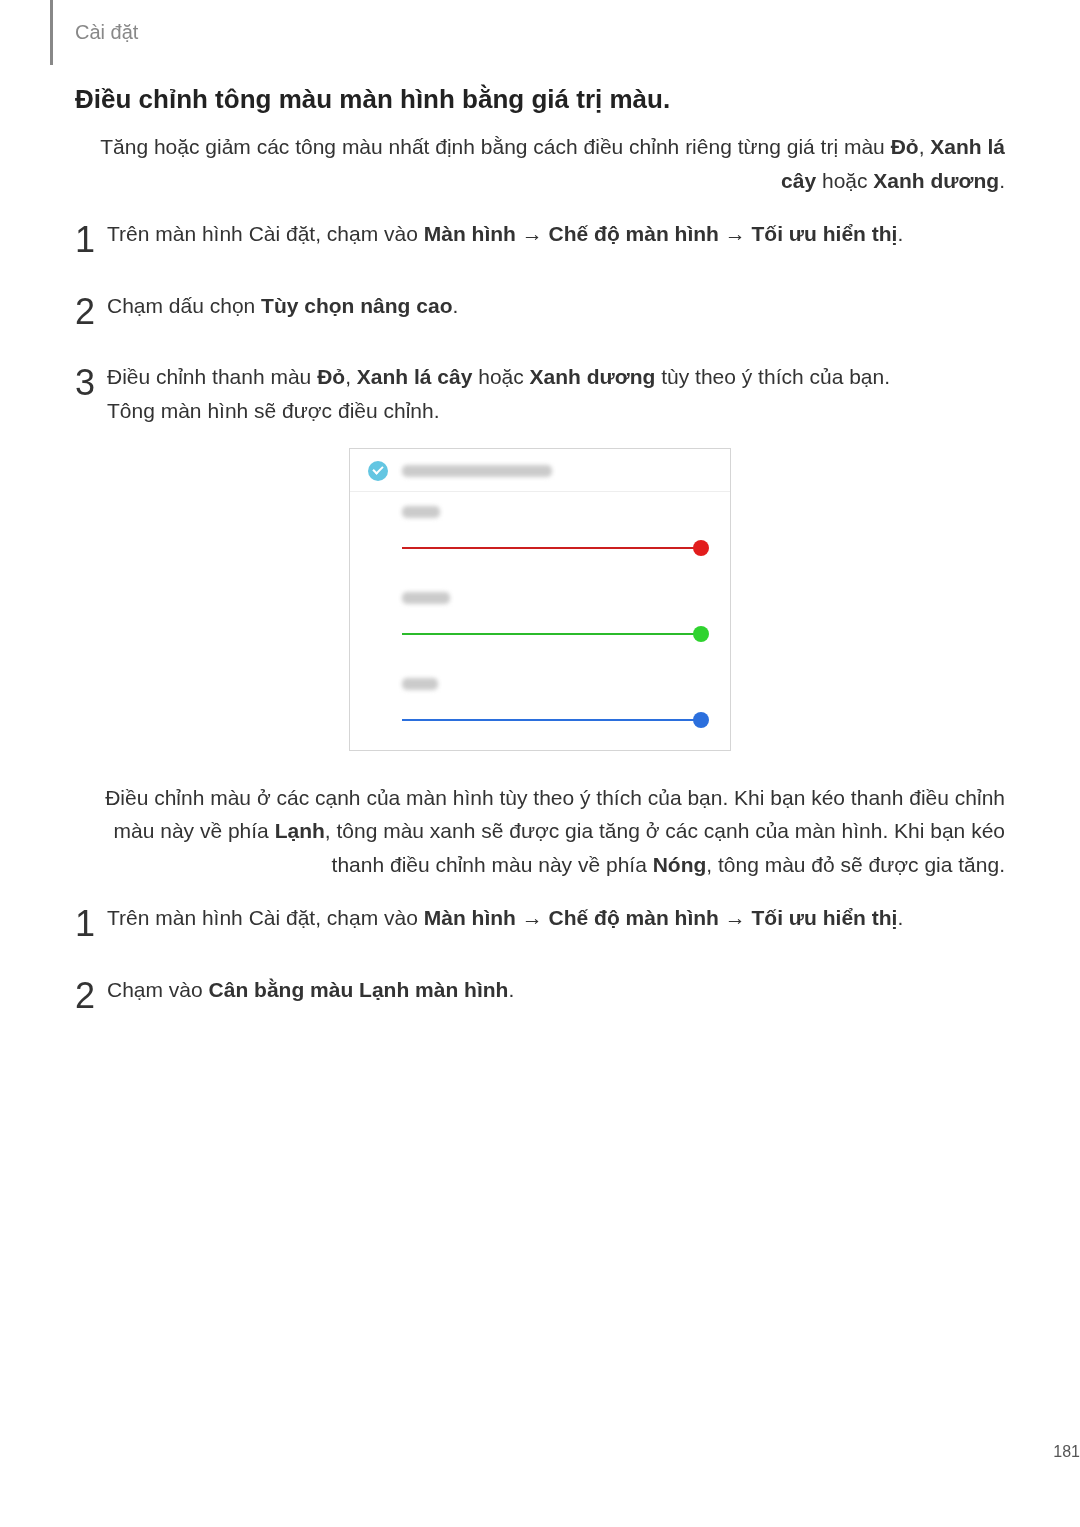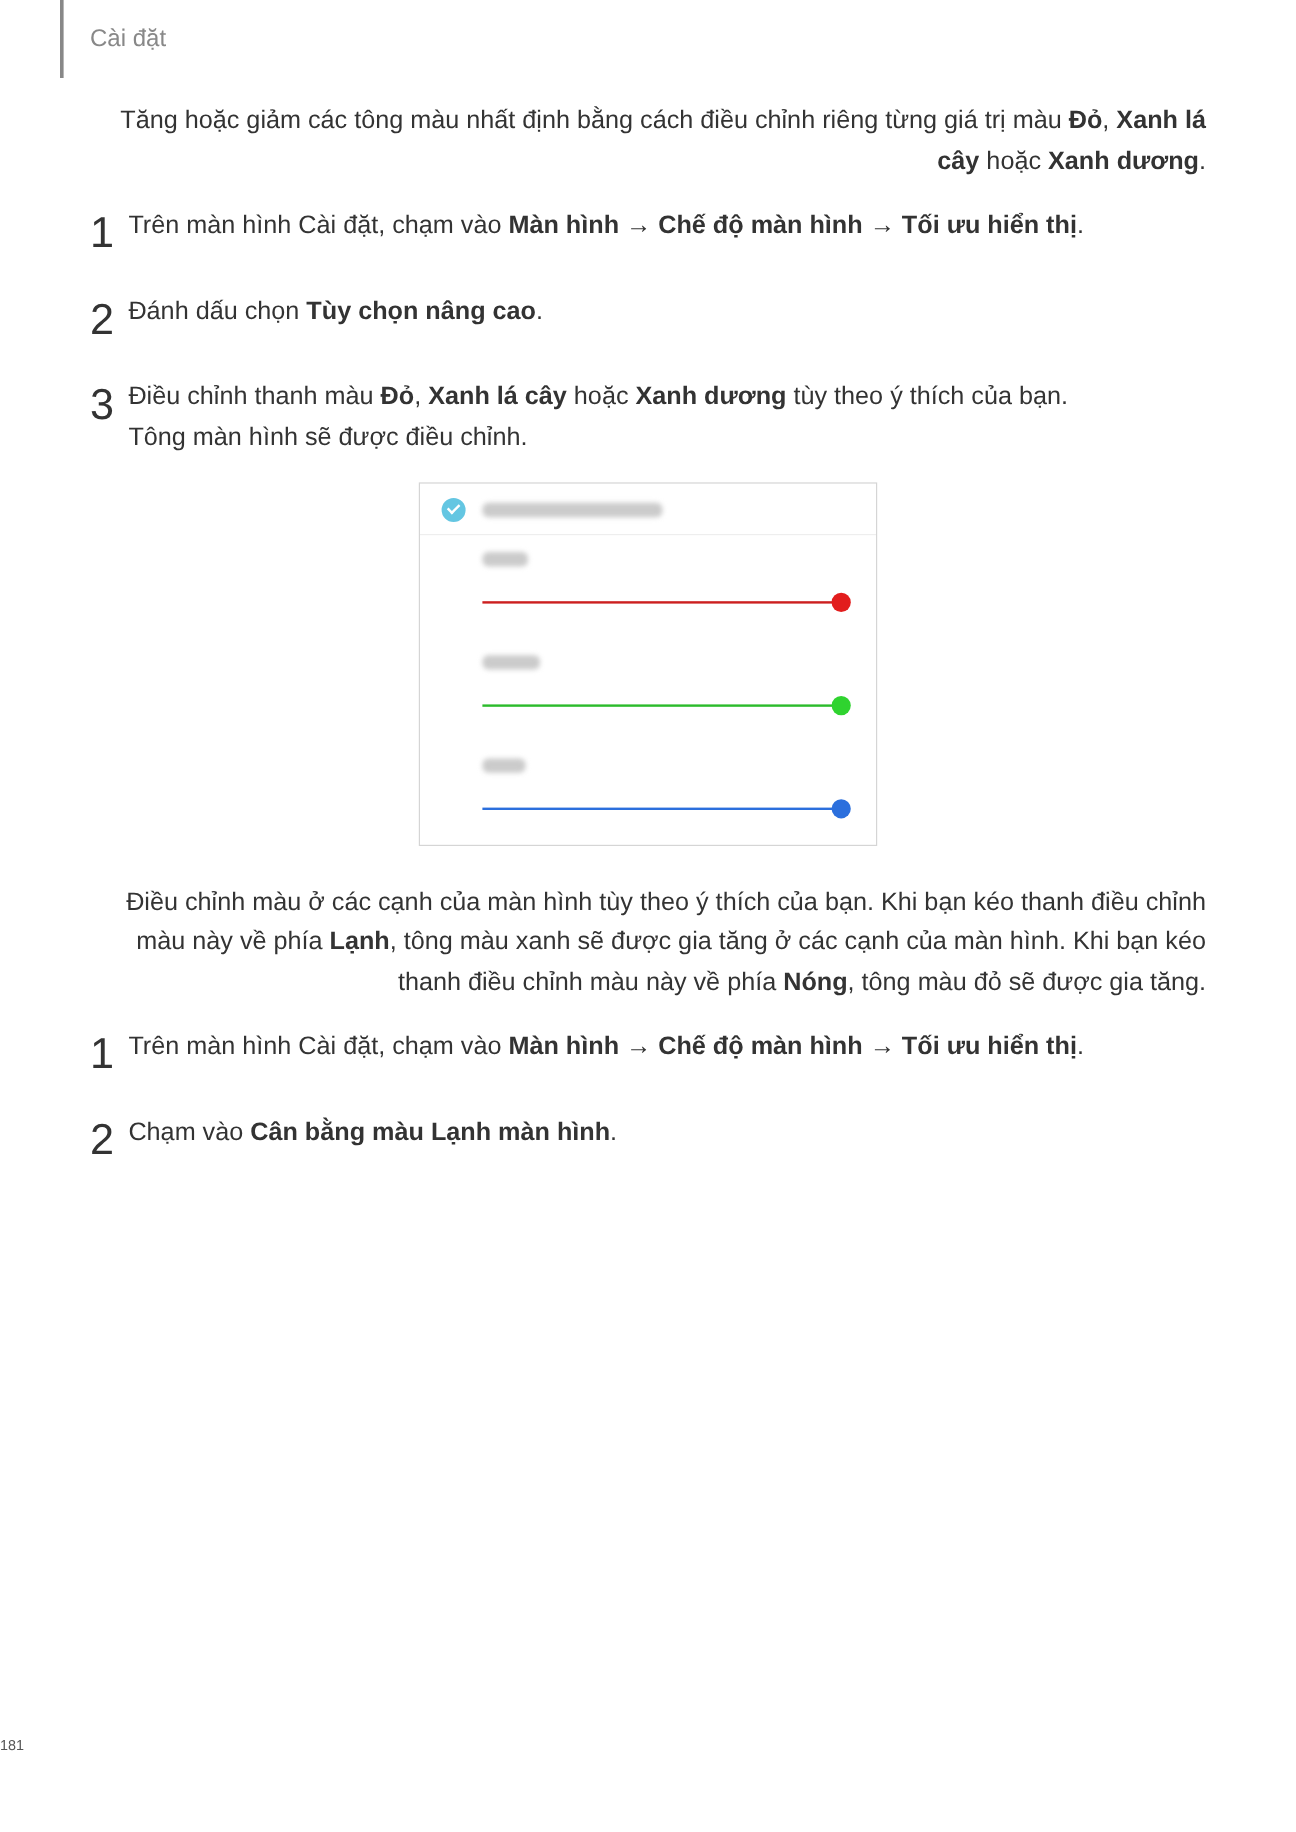--- a/index.html
+++ b/index.html
@@ -134,49 +134,50 @@
   .red-dot { background: #e21d1d; }
   .green-line { background: #2bbb2b; }
   .green-dot { background: #2fd32f; }
   .blue-line { background: #2b6fdd; }
   .blue-dot { background: #2b6fdd; }
   .page-number {
     position: absolute;
     bottom: 40px;
     left: 0;
     right: 0;
-    text-align: left;
-    font-size: 12px;
+    text-align: right;
+    font-size: 16px;
     color: #555;
   }
 </style>
 </head>
 <body>
 
 <div class="page">
   <div class="header-bar"></div>
 
   <div class="breadcrumb">Cài đặt</div>
 
+  <h2 class="sub-heading">Điều chỉnh tông màu màn hình bằng giá trị màu.</h2>
 
   <p class="body-text">
     <span>Tăng hoặc giảm các tông màu nhất định bằng cách điều chỉnh riêng từng giá trị màu </span><b>Đỏ</b><span>, </span><b>Xanh lá cây</b><span> hoặc </span><b>Xanh dương</b><span>.</span>
   </p>
 
   <ol class="steps">
     <li>
       <span class="step-num">1</span>
       <span class="step-text">
         <span>Trên màn hình Cài đặt, chạm vào </span><b>Màn hình</b><span> → </span><b>Chế độ màn hình</b><span> → </span><b>Tối ưu hiển thị</b><span>.</span>
       </span>
     </li>
     <li>
       <span class="step-num">2</span>
       <span class="step-text">
-        <span>Đánh dấu chọn </span><b>Tùy chọn nâng cao</b><span>.</span>
+        <span>Chạm dấu chọn </span><b>Tùy chọn nâng cao</b><span>.</span>
       </span>
     </li>
     <li>
       <span class="step-num">3</span>
       <span class="step-text">
         <span>Điều chỉnh thanh màu </span><b>Đỏ</b><span>, </span><b>Xanh lá cây</b><span> hoặc </span><b>Xanh dương</b><span> tùy theo ý thích của bạn.</span><br>
         <span>Tông màn hình sẽ được điều chỉnh.</span>
       </span>
     </li>
   </ol>

